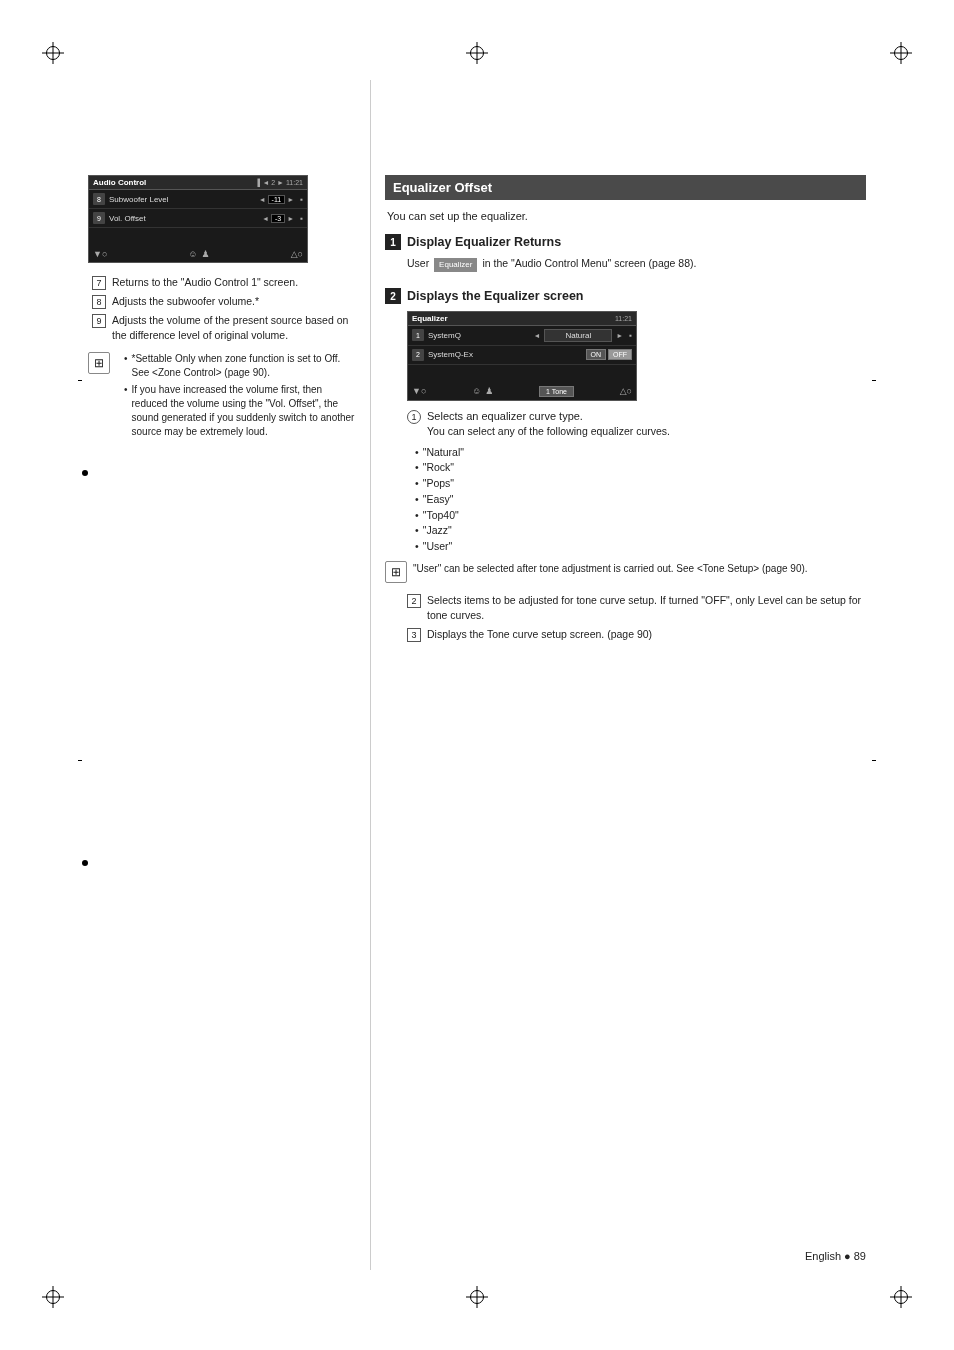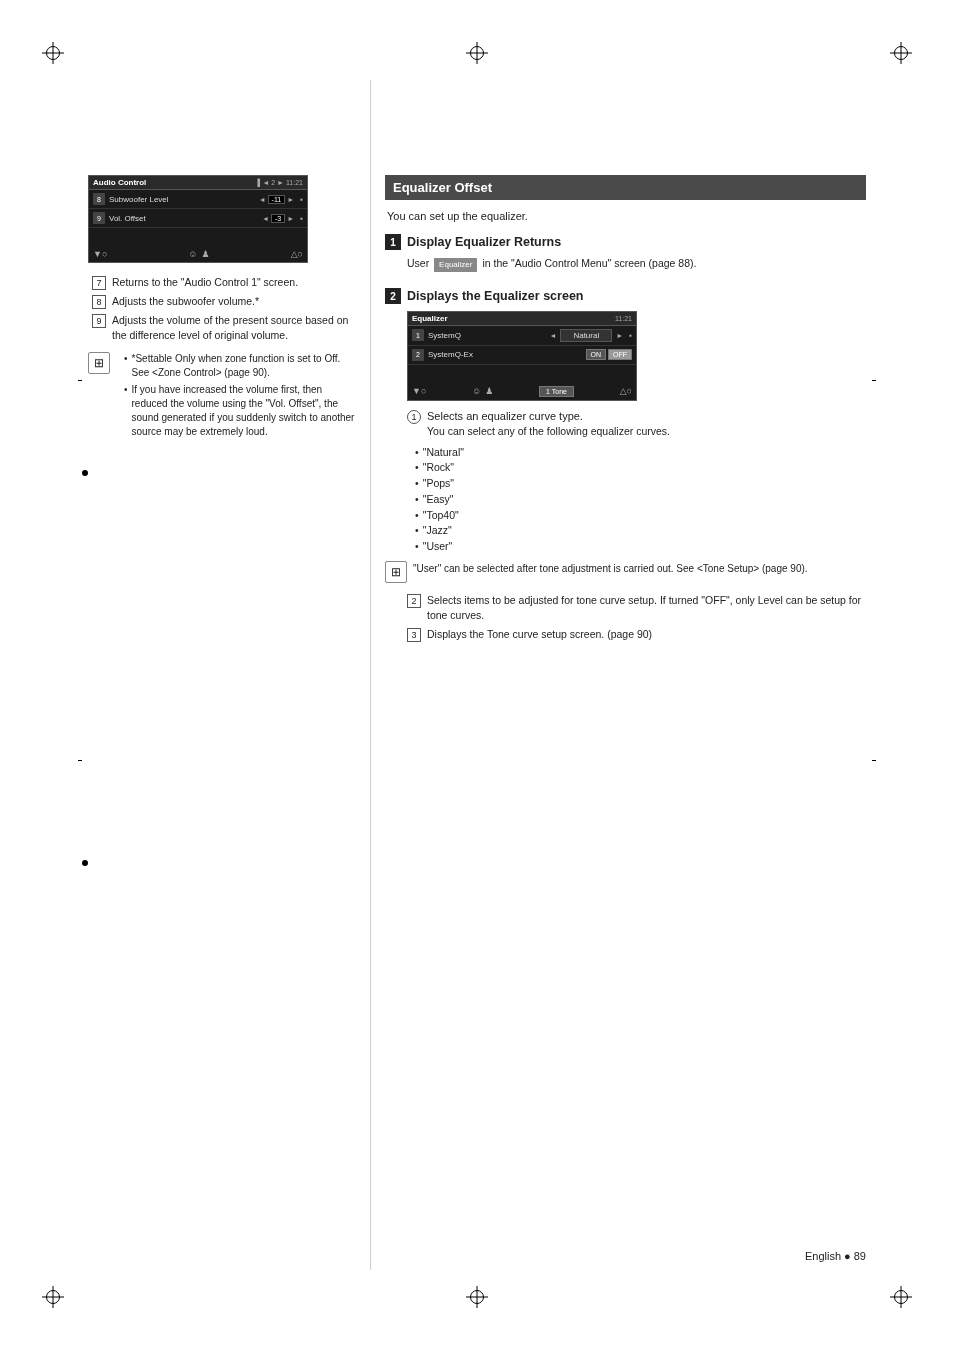--- a/index.html
+++ b/index.html
@@ -286,21 +286,21 @@
     }
     .eq-label {
       color: #ddd;
       font-size: 8px;
       flex: 1;
     }
     .eq-value {
       background: #333;
       color: #ddd;
       font-size: 8px;
-      padding: 1px 12px;
+      padding: 1px 20px;
       border: 1px solid #555;
     }
     .eq-arrows {
       display: flex;
       gap: 2px;
       color: #aaa;
       font-size: 7px;
     }
     .eq-small-btn {
       background: #555;

